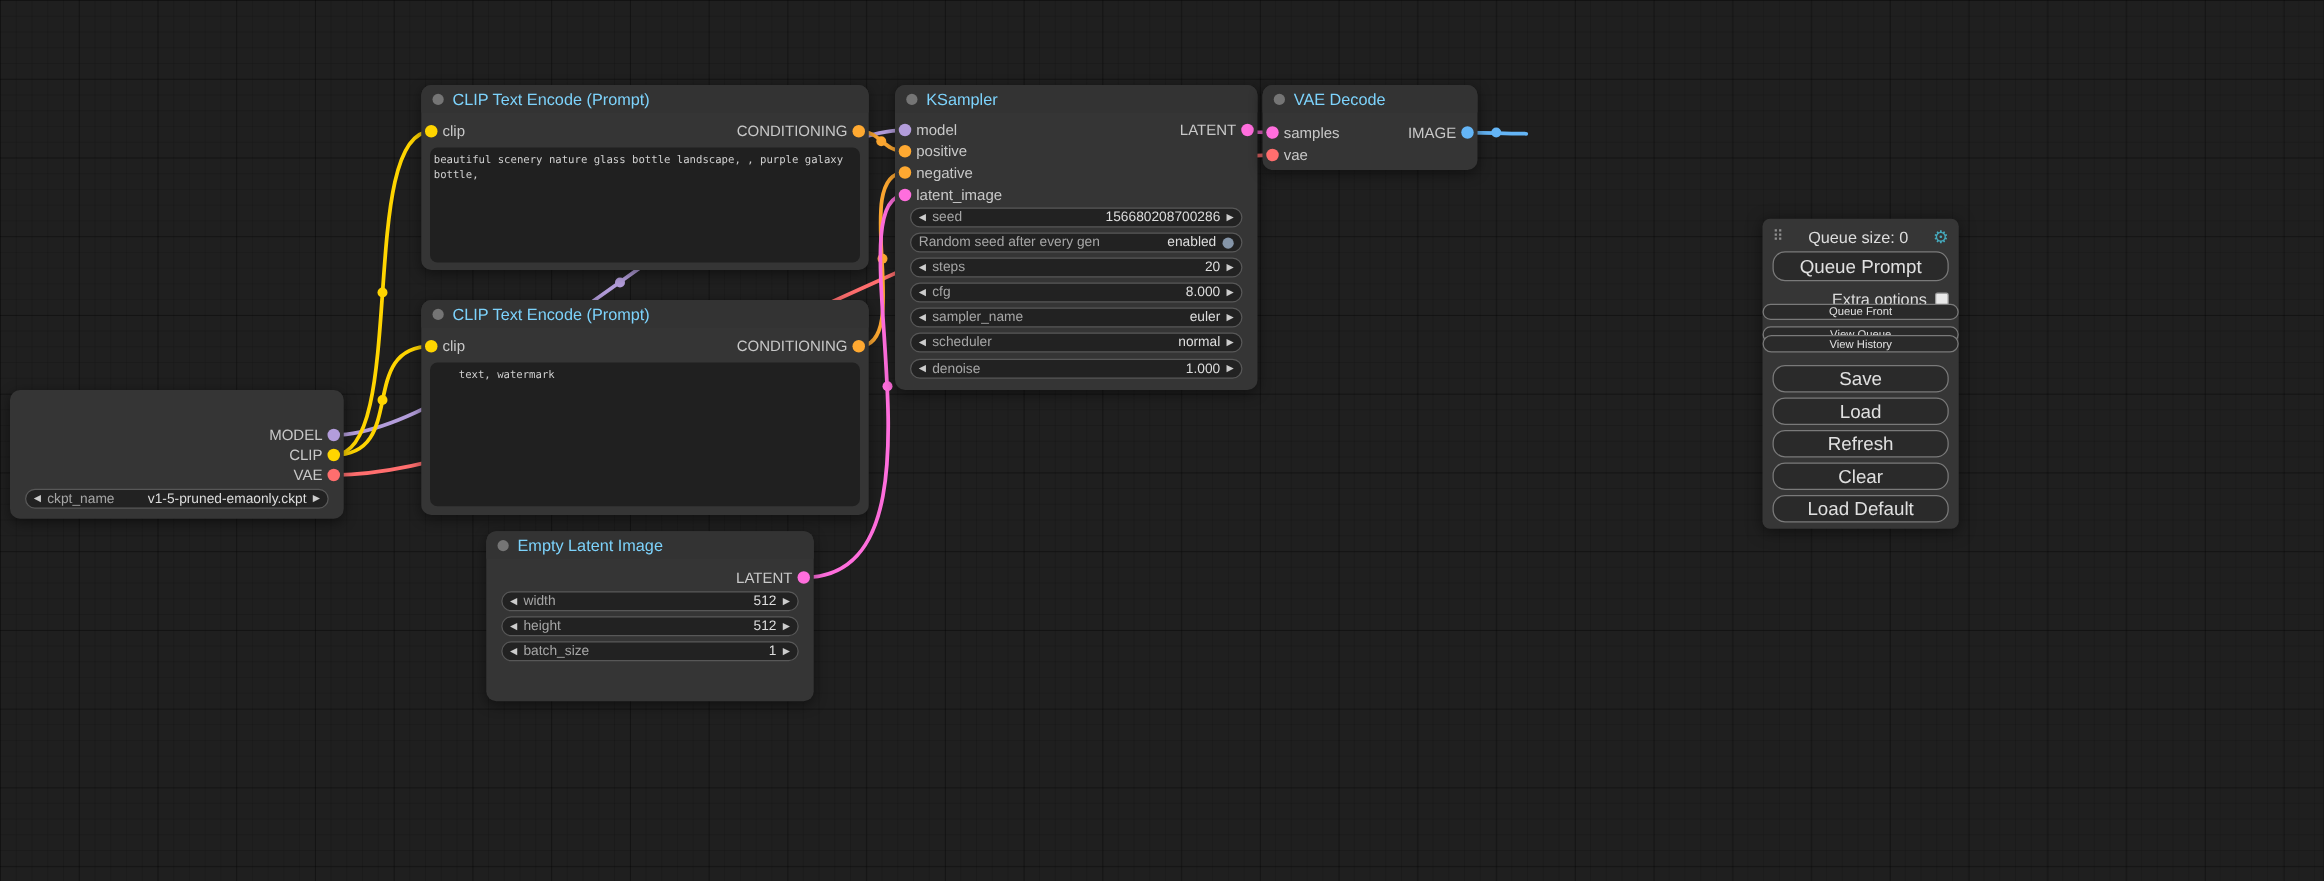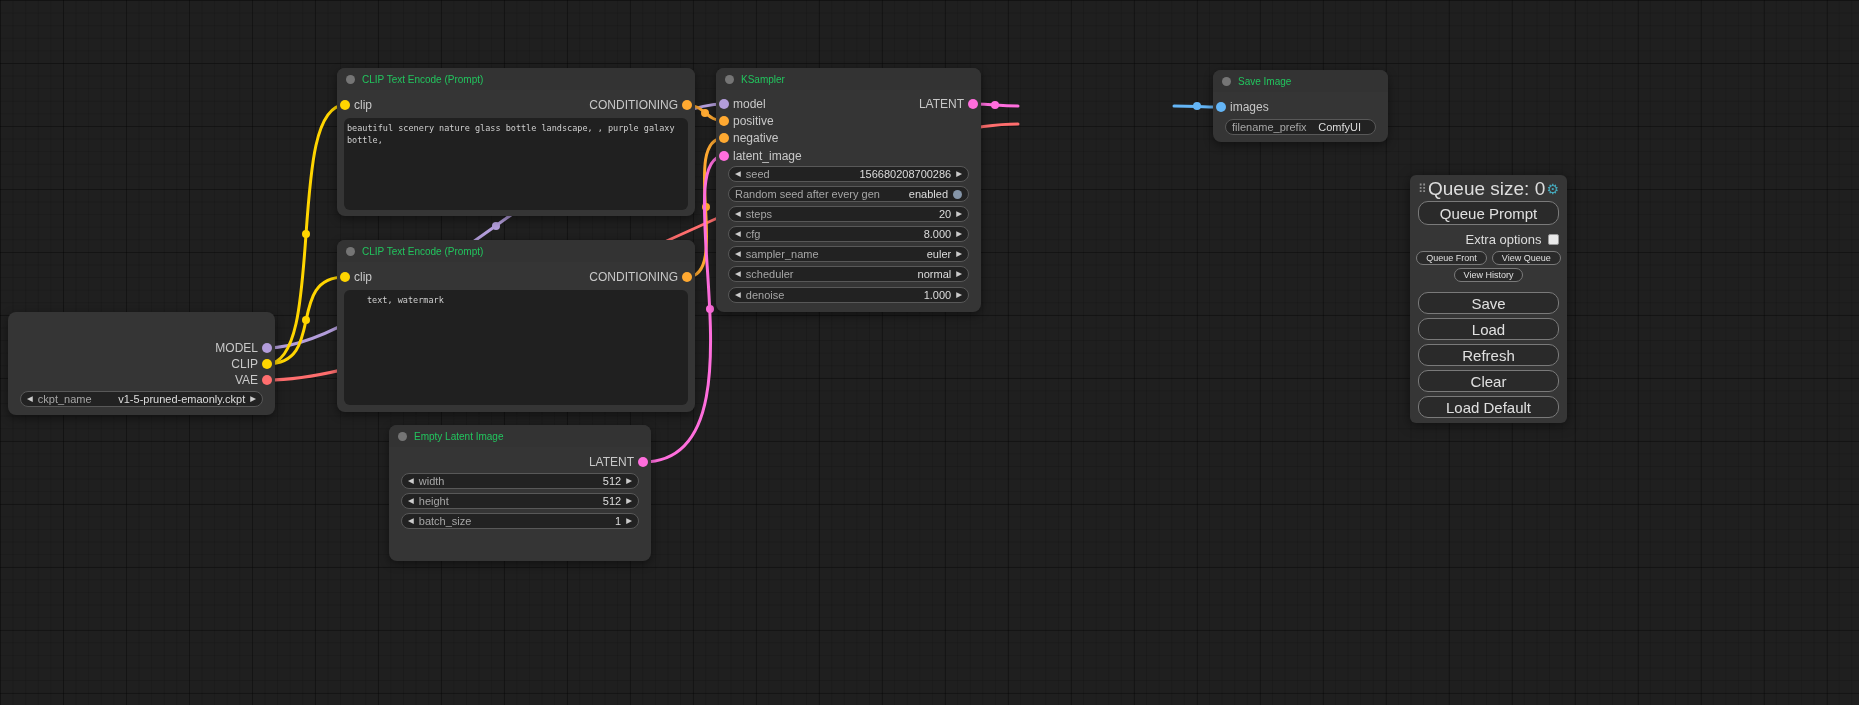--- a/index.html
+++ b/index.html
@@ -14,51 +14,51 @@
       linear-gradient(90deg, rgba(0,0,0,0.12) 1px, transparent 1px);
     background-size:63px 63px,63px 63px,12.6px 12.6px,12.6px 12.6px;
   }
   .wires{position:absolute;left:0;top:0;z-index:1;}
   .wires path{fill:none;stroke-width:3;stroke-linecap:round;}
   .node{position:absolute;background:#353535;border-radius:8px;z-index:2;
         box-shadow:0 3px 10px rgba(0,0,0,0.45);}
   .node-header{position:absolute;left:0;top:0;right:0;height:22px;background:#333333;
         border-radius:8px 8px 0 0;display:flex;align-items:center;gap:7px;padding:0 9px;}
   .title-dot{width:9px;height:9px;border-radius:50%;flex:none;}
-  .node-title{font-size:10px;color:#22c55e;white-space:nowrap;}
+  .node-title{font-size:13px;color:#7dd3fc;white-space:nowrap;}
   .slot-label{position:absolute;font-size:12px;color:#c8c8c8;line-height:14px;white-space:nowrap;}
   .slot-label.in{left:17px;}
   .slot-label.out{right:17px;}
   .port{position:absolute;width:10px;height:10px;border-radius:50%;z-index:3;}
   .widget{position:absolute;left:12px;right:12px;height:16px;background:#222222;
         border:1px solid #585858;border-radius:9px;display:flex;align-items:center;
         padding:0 6px;box-sizing:border-box;font-size:11px;gap:5px;}
   .widget .arr{color:#cccccc;font-size:7.5px;line-height:1;flex:none;}
   .widget .wlabel{color:#a6a6a6;white-space:nowrap;}
   .widget .wvalue{margin-left:auto;color:#dddddd;white-space:nowrap;}
   .toggle-dot{width:9px;height:9px;border-radius:50%;flex:none;}
   .prompt-text{position:absolute;left:7px;right:7px;background:#202020;border:none;
         border-radius:6px;color:#cfcfcf;font-family:"DejaVu Sans Mono",monospace;
         font-size:8.5px;line-height:12px;padding:4px 3px;resize:none;box-sizing:border-box;
         overflow:hidden;}
   .queue-panel{position:absolute;left:1410px;top:175px;width:157px;height:248px;
         background:#363636;border-radius:6px;z-index:4;box-shadow:0 2px 12px rgba(0,0,0,0.5);}
   .qp-header{display:flex;align-items:center;padding:5px 8px 0 8px;height:18px;}
   .qp-drag{color:#8f8f8f;font-size:12px;cursor:grab;}
-  .qp-size{flex:1;text-align:center;font-size:19px;color:#dddddd;}
+  .qp-size{flex:1;text-align:center;font-size:13px;color:#dddddd;}
   .qp-gear{font-size:14px;cursor:pointer;}
   .btn{display:block;background:#2a2a2a;border:1px solid #7a7a7a;color:#e0e0e0;
         text-align:center;cursor:pointer;font-family:"Liberation Sans",sans-serif;
         padding:0;}
   .btn-queue{width:141px;height:24px;margin:3px auto 0;font-size:15px;border-radius:10px;}
   .extra-row{display:flex;align-items:center;justify-content:center;gap:7px;margin-top:8px;
         height:13px;font-size:13px;color:#dddddd;margin-left:48px;}
   .checkbox{width:11px;height:11px;background:#e9e9e9;border:1px solid #9a9a9a;
         border-radius:2px;box-sizing:border-box;cursor:pointer;}
-  .small-row{display:flex;justify-content:center;gap:5px;margin-top:5px;height:14px;}
+  .small-row{display:flex;justify-content:center;gap:5px;margin-top:5px;height:14px;flex-direction:column;}
   .small-row + .small-row{margin-top:3px;}
   .btn-sm{height:14px;font-size:9px;line-height:11px;padding:0 9px;border-radius:8px;}
   .btn-lg{width:141px;height:22px;margin:4px auto 0;font-size:15px;border-radius:10px;}
   .btn-lg.first{margin-top:10px;}
 </style>
 </head>
 <body>
 
 <div class="canvas">
 
@@ -142,21 +142,21 @@
       <span class="arr">▶</span>
     </div>
     <div class="widget" style="top:88px">
       <span class="arr">◀</span>
       <span class="wlabel">batch_size</span>
       <span class="wvalue">1</span>
       <span class="arr">▶</span>
     </div>
   </div>
 
-  <div class="node" style="left:716px;top:68px;width:265px;height:244px">
+  <div class="node" style="left:716px;top:68px;width:290px;height:244px">
     <div class="node-header">
       <span class="title-dot" style="background: rgb(117, 117, 117);"></span>
       <span class="node-title">KSampler</span>
     </div>
     <span class="port" style="left: 3px; top: 31px; background: rgb(179, 157, 219);"></span>
     <span class="slot-label in" style="top:29px">model</span>
     <span class="port" style="left: 3px; top: 48px; background: rgb(255, 169, 49);"></span>
     <span class="slot-label in" style="top:46px">positive</span>
     <span class="port" style="left: 3px; top: 65px; background: rgb(255, 169, 49);"></span>
     <span class="slot-label in" style="top:63px">negative</span>
@@ -200,33 +200,33 @@
       <span class="arr">▶</span>
     </div>
     <div class="widget" style="top:219px">
       <span class="arr">◀</span>
       <span class="wlabel">denoise</span>
       <span class="wvalue">1.000</span>
       <span class="arr">▶</span>
     </div>
   </div>
 
-
-  <div class="node" style="left:1213px;top:70px;width:175px;height:72px">
-    <div class="node-header">
-      <span class="title-dot" style="background: rgb(117, 117, 117);"></span>
-      <span class="node-title">Save Image</span>
-    </div>
-    <span class="port" style="left: 3px; top: 32px; background: rgb(100, 181, 246);"></span>
-    <span class="slot-label in" style="top:30px">images</span>
-    <div class="widget" style="top:49px">
-      <span class="wlabel">filename_prefix</span>
-      <span class="wvalue" style="margin-right:8px">ComfyUI</span>
-    </div>
-  </div>
+  <div class="node" style="left:1010px;top:68px;width:172px;height:68px">
+    <div class="node-header">
+      <span class="title-dot" style="background: rgb(117, 117, 117);"></span>
+      <span class="node-title">VAE Decode</span>
+    </div>
+    <span class="port" style="left: 3px; top: 33px; background: rgb(255, 110, 221);"></span>
+    <span class="slot-label in" style="top:31px">samples</span>
+    <span class="port" style="left: 3px; top: 51px; background: rgb(255, 110, 110);"></span>
+    <span class="slot-label in" style="top:49px">vae</span>
+    <span class="slot-label out" style="top:31px">IMAGE</span>
+    <span class="port" style="right: 3px; top: 33px; background: rgb(100, 181, 246);"></span>
+  </div>
+
 
   <div class="queue-panel">
     <div class="qp-header">
       <span class="qp-drag">⠿</span>
       <span class="qp-size">Queue size: 0</span>
       <span class="qp-gear" style="color: rgb(69, 169, 188);">⚙</span>
     </div>
     <button class="btn btn-queue">Queue Prompt</button>
     <div class="extra-row">
       <span>Extra options</span>

